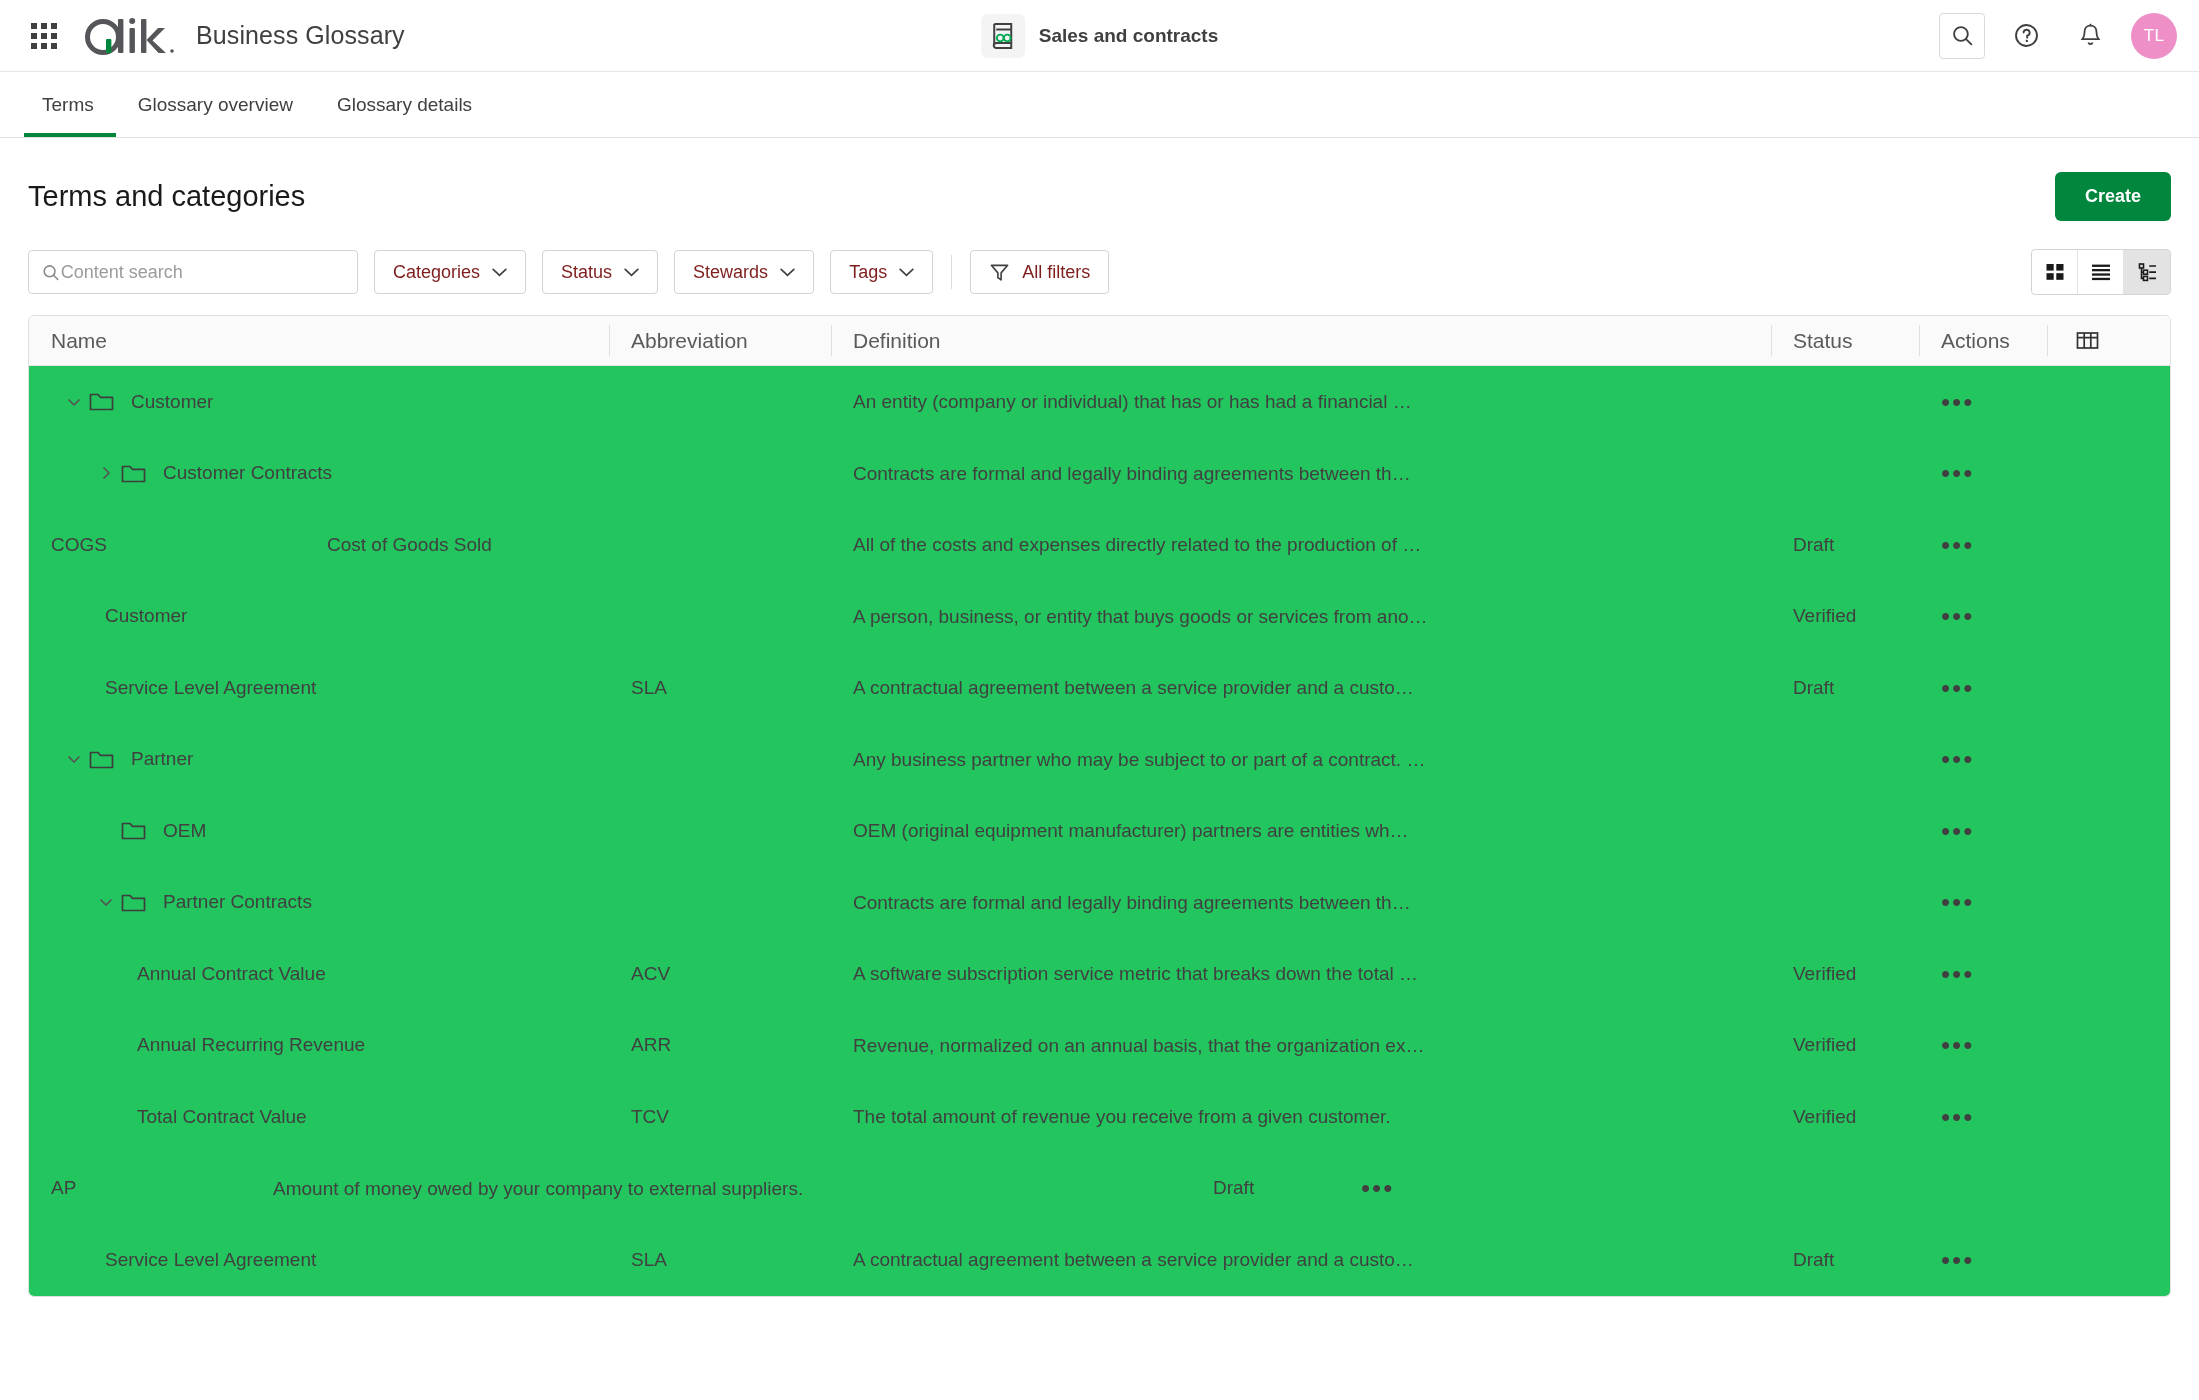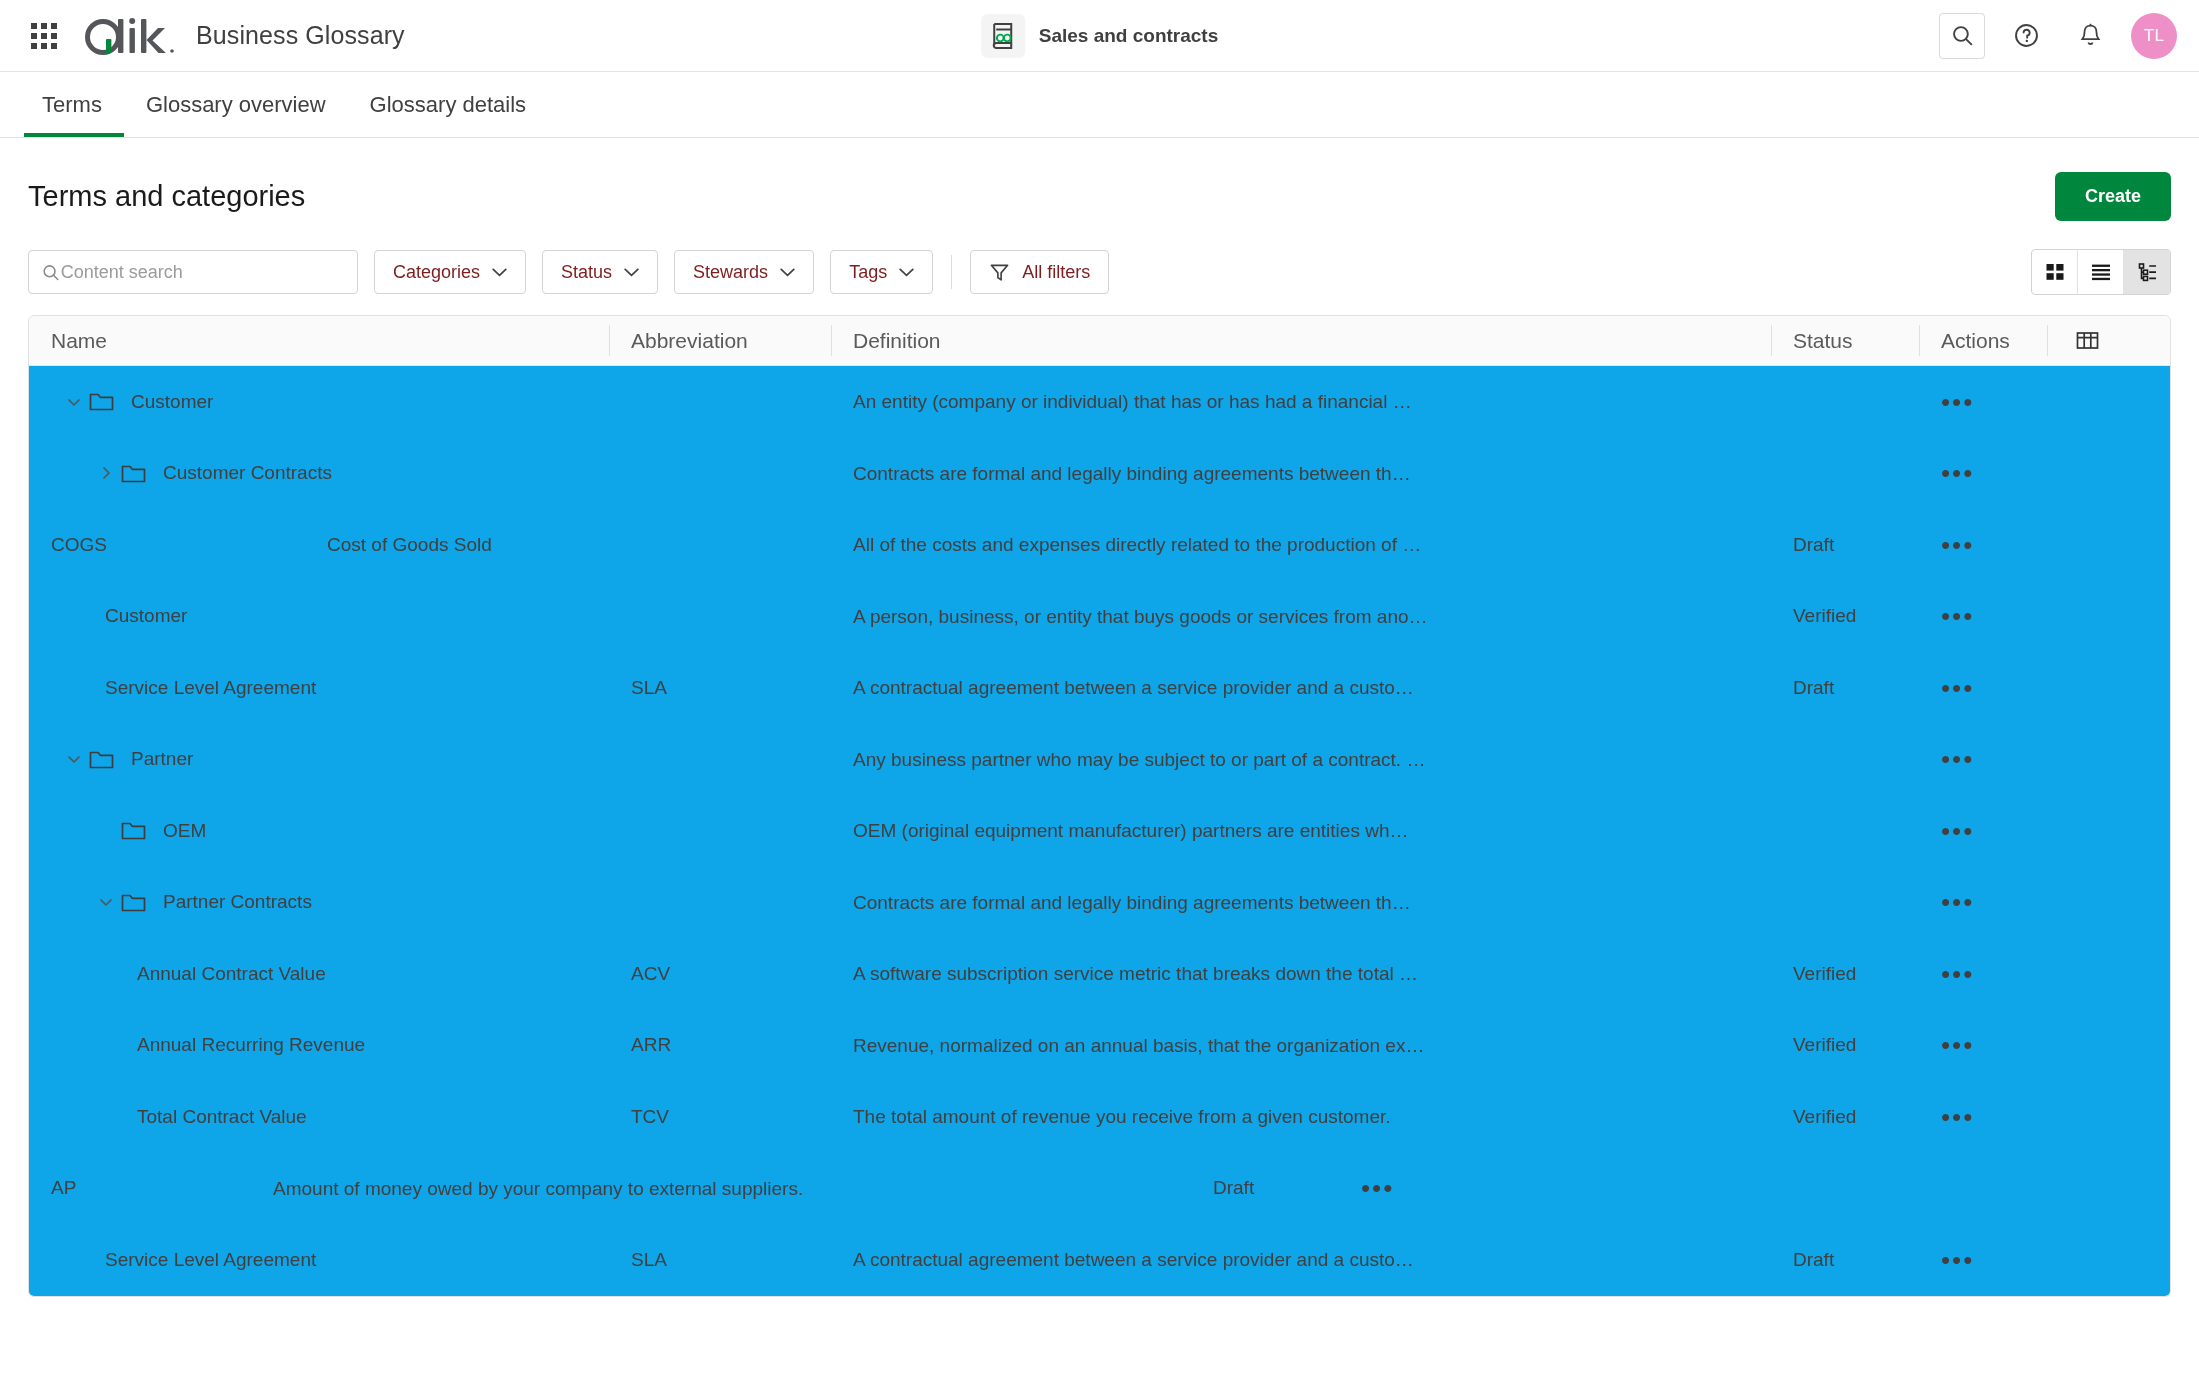--- a/index.html
+++ b/index.html
@@ -107,21 +107,21 @@
     background: #ffffff;
     border-bottom: 1px solid #e0e0e0;
     display: flex;
     align-items: stretch;
     padding: 0 24px;
   }
   .tab {
     display: flex;
     align-items: center;
     padding: 0 22px;
-    font-size: 22px;
+    font-size: 19px;
     color: #404040;
     cursor: pointer;
     position: relative;
     white-space: nowrap;
   }
   .tab:first-child { padding-left: 18px; }
   .tab.active::after {
     content: "";
     position: absolute;
     left: 0; right: 0; bottom: 0;
@@ -257,21 +257,21 @@
     width: 1px;
     background: #e0e0e0;
   }
   .col-name   { width: 580px; }
   .col-abbr   { width: 222px; text-align: center; }
   .col-def    { width: 940px; }
   .col-status { width: 148px; }
   .col-actions{ width: 128px; }
   .col-gear   { width: 80px; justify-content: center; padding-left: 0; }
 
-  .tbody { background: #0ea5e9; }
+  .tbody { background: #22c55e; }
   .trow {
     display: flex;
     align-items: center;
     height: 71.5px;
     font-size: 19px;
     color: #404040;
     cursor: pointer;
   }
   .td {
     display: flex;

